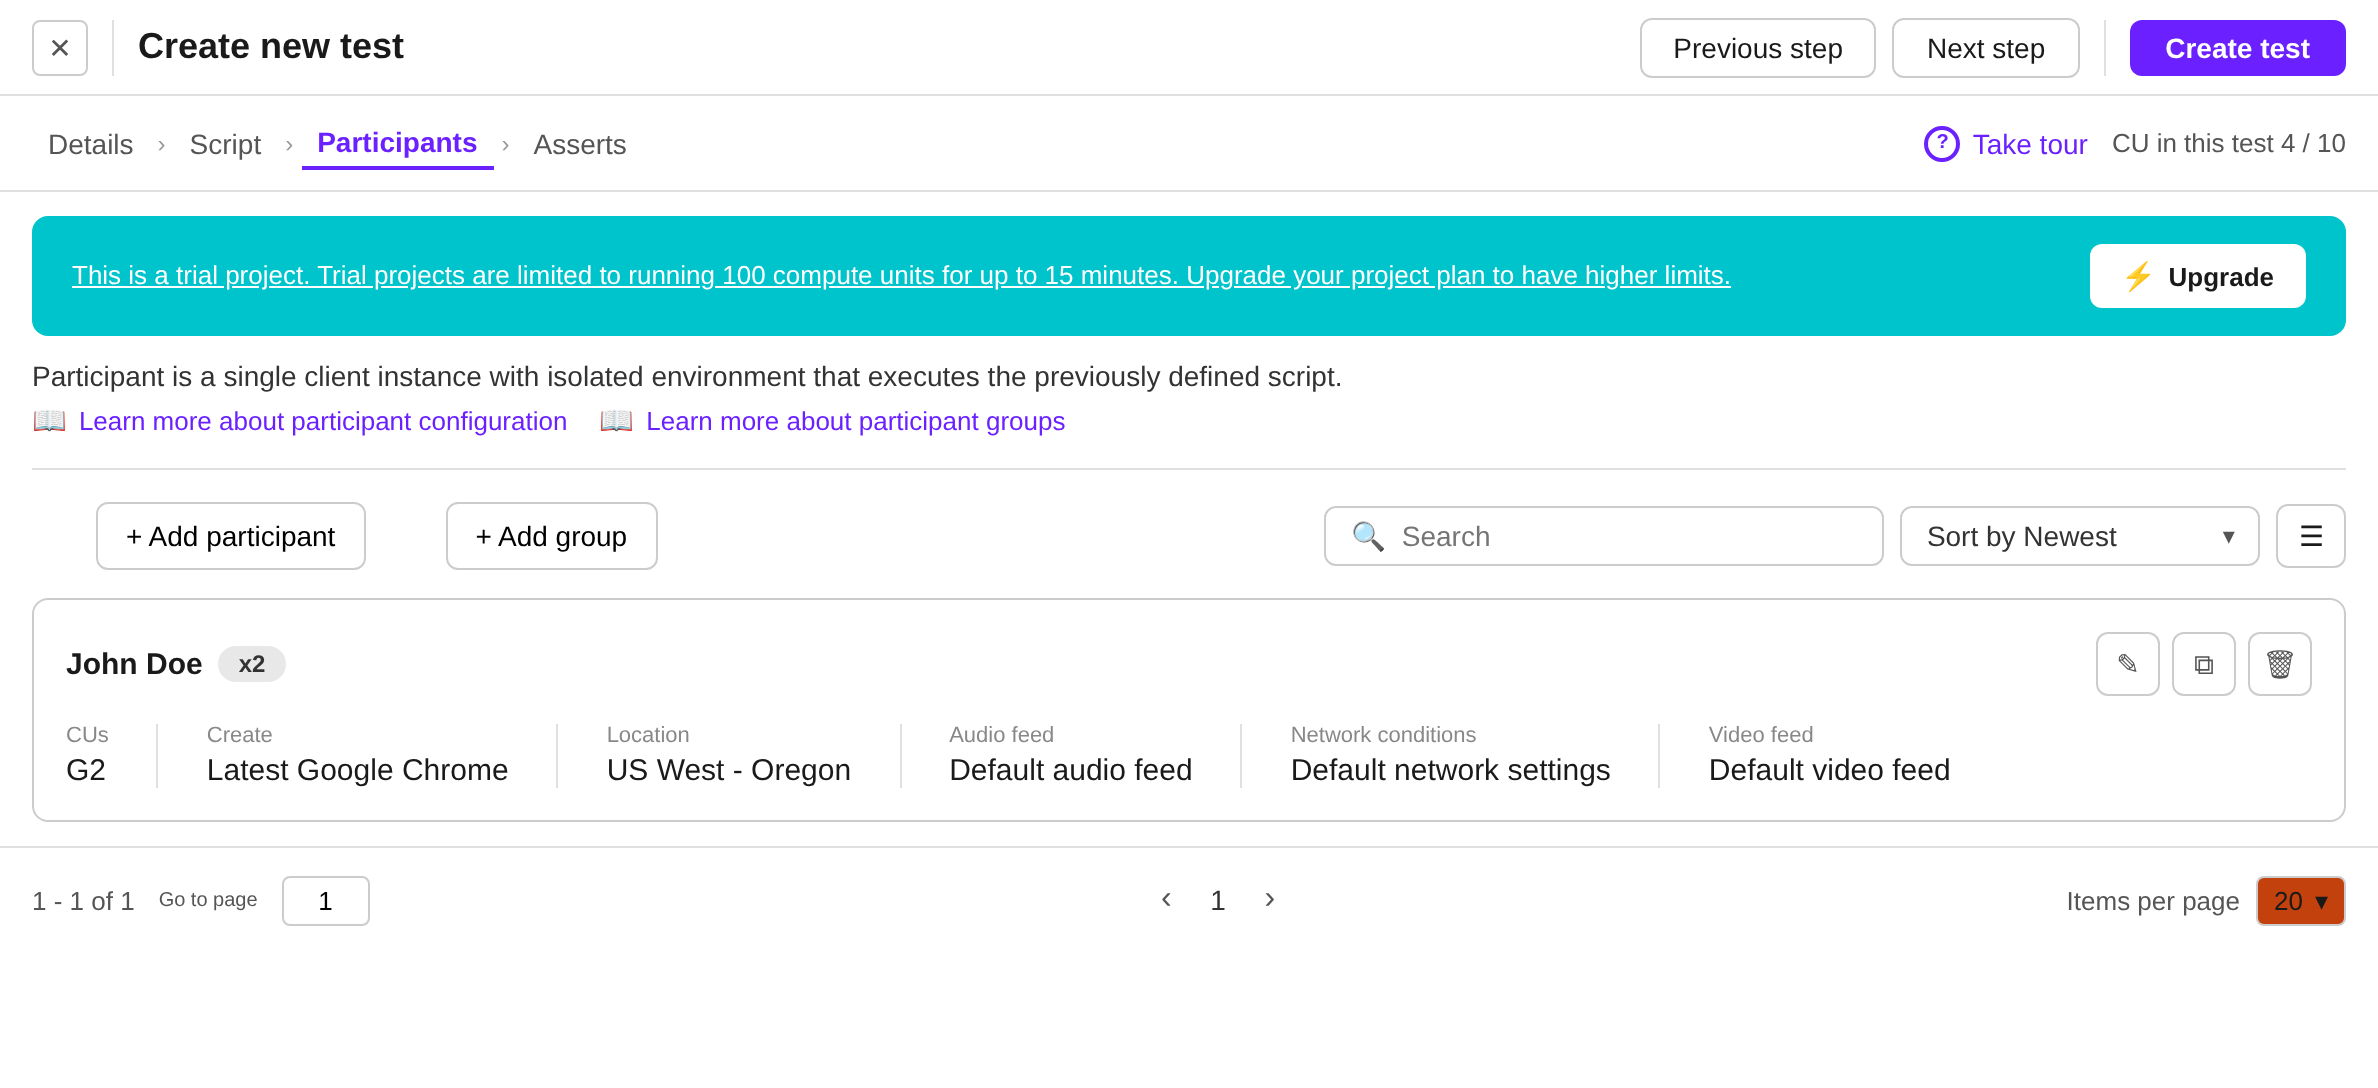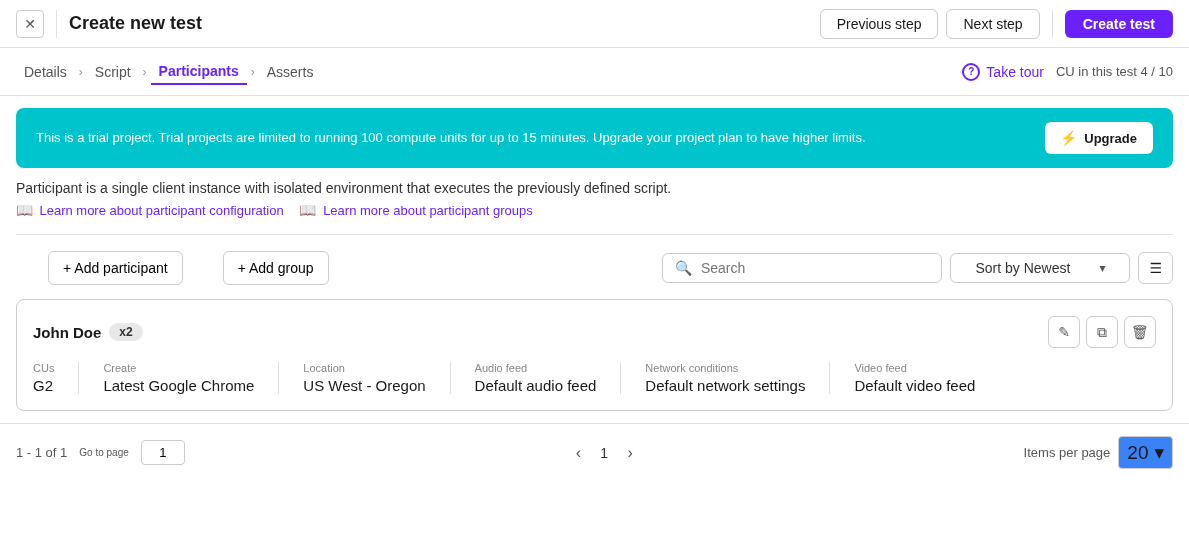--- a/index.html
+++ b/index.html
@@ -20,42 +20,42 @@
     .nav-items { display: flex; align-items: center; gap: 4px; flex: 1; }
     .nav-item { padding: 4px 8px; font-size: 14px; color: #555; cursor: pointer; }
     .nav-item.active { color: #6b21ff; font-weight: 600; border-bottom: 2px solid #6b21ff; }
     .nav-chevron { color: #999; font-size: 12px; }
     .nav-right { display: flex; align-items: center; gap: 12px; }
     .take-tour-btn { display: flex; align-items: center; gap: 6px; color: #6b21ff; font-size: 14px; cursor: pointer; }
     .tour-icon { width: 18px; height: 18px; border-radius: 50%; border: 2px solid #6b21ff; display: flex; align-items: center; justify-content: center; font-size: 10px; font-weight: 700; color: #6b21ff; }
     .cu-info { font-size: 13px; color: #555; }
 
     
-    .banner { background: #00c4cc; color: #fff; padding: 14px 20px; display: flex; align-items: center; justify-content: space-between; margin: 12px 16px; border-radius: 8px; }
+    .banner { background: #00c4cc; color: #fff; padding: 14px 20px; display: flex; align-items: center; justify-content: space-between; margin: 12px 16px; border-radius: 8px; text-decoration: underline; }
     .banner-text { font-size: 13px; line-height: 1.5; max-width: 900px; }
     .upgrade-btn { background: #fff; color: #1a1a1a; border: none; border-radius: 6px; padding: 8px 16px; font-size: 13px; font-weight: 600; cursor: pointer; display: flex; align-items: center; gap: 6px; white-space: nowrap; }
     .upgrade-icon { color: #f59e0b; font-size: 14px; }
 
     
     .content { padding: 0 16px; }
     .desc-text { font-size: 14px; color: #333; margin-bottom: 6px; margin-top: 4px; }
     .links-row { display: flex; align-items: center; gap: 16px; margin-bottom: 16px; }
     .link-item { display: flex; align-items: center; gap: 6px; color: #6b21ff; font-size: 13px; cursor: pointer; text-decoration: none; }
     .link-icon { font-size: 14px; }
     .hr { border: none; border-top: 1px solid #e0e0e0; margin: 8px 0 16px; }
 
     
     .toolbar { display: flex; align-items: center; gap: 10px; margin-bottom: 14px; }
     .toolbar-left { display: flex; gap: 8px; flex: 1; }
     .btn-add { display: flex; align-items: center; gap: 6px; padding: 8px 14px; border: 1px solid #ccc; border-radius: 6px; background: #fff; cursor: pointer; font-size: 14px; font-weight: 500; margin-left: 32px; }
     .toolbar-right { display: flex; align-items: center; gap: 8px; }
     .search-box { display: flex; align-items: center; border: 1px solid #ccc; border-radius: 6px; padding: 6px 12px; gap: 8px; width: 280px; }
     .search-input { border: none; outline: none; font-size: 14px; color: #555; width: 100%; background: transparent; }
     .search-icon { color: #999; font-size: 14px; }
-    .sort-select { display: flex; align-items: center; border: 1px solid #ccc; border-radius: 6px; padding: 6px 24px; gap: 8px; cursor: pointer; min-width: 180px; background: #fff; }
+    .sort-select { display: flex; align-items: center; border: 1px solid #ccc; border-radius: 6px; padding: 6px 12px; gap: 8px; cursor: pointer; min-width: 180px; background: #fff; }
     .sort-label { flex: 1; font-size: 14px; color: #333; }
     .sort-arrow { color: #555; font-size: 12px; }
     .filter-btn { border: 1px solid #ccc; border-radius: 6px; padding: 7px 10px; cursor: pointer; background: #fff; display: flex; align-items: center; }
 
     
     .participant-card { border: 1px solid #ccc; border-radius: 8px; padding: 16px; margin-bottom: 12px; }
     .card-header { display: flex; align-items: center; justify-content: space-between; margin-bottom: 14px; }
     .card-title { font-size: 15px; font-weight: 700; display: flex; align-items: center; gap: 8px; }
     .badge { background: #e8e8e8; color: #333; border-radius: 20px; padding: 2px 10px; font-size: 12px; font-weight: 600; }
     .card-actions { display: flex; gap: 6px; }
@@ -69,21 +69,21 @@
     
     .pagination { display: flex; align-items: center; padding: 12px 16px; border-top: 1px solid #e0e0e0; gap: 12px; }
     .page-info { font-size: 13px; color: #555; }
     .goto-label { font-size: 10px; color: #555; }
     .goto-input { width: 44px; border: 1px solid #ccc; border-radius: 4px; padding: 4px 8px; text-align: center; font-size: 13px; }
     .pagination-center { flex: 1; display: flex; align-items: center; justify-content: center; gap: 8px; }
     .page-btn { width: 28px; height: 28px; border: none; background: none; cursor: pointer; display: flex; align-items: center; justify-content: center; color: #555; font-size: 16px; }
     .page-num { font-size: 14px; color: #333; }
     .pagination-right { display: flex; align-items: center; gap: 8px; }
     .items-label { font-size: 13px; color: #555; }
-    .items-select { display: flex; align-items: flex-end; border: 1px solid #ccc; border-radius: 4px; padding: 4px 8px; gap: 6px; cursor: pointer; background: #3b82f6; font-size: 19px; }
+    .items-select { display: flex; align-items: flex-end; border: 1px solid #ccc; border-radius: 4px; padding: 4px 8px; gap: 6px; cursor: pointer; background: #c2410c; font-size: 13px; }
   </style>
 </head>
 <body>
 
 <div class="header">
   <div class="close-btn">✕</div>
   <div class="divider-v"></div>
   <div class="header-title">Create new test</div>
   <div class="header-actions">
     <button class="btn-outline">Previous step</button>

